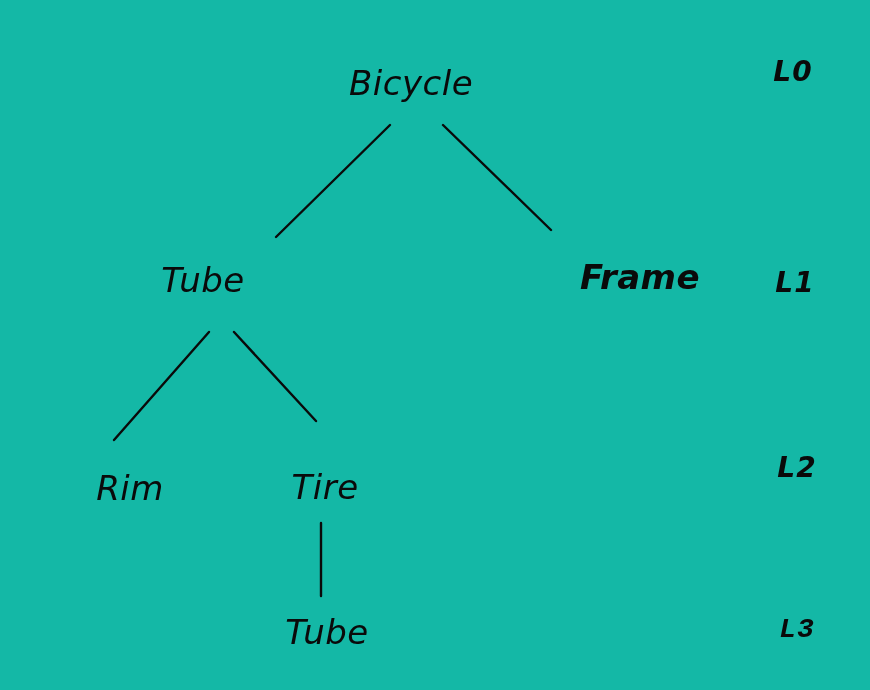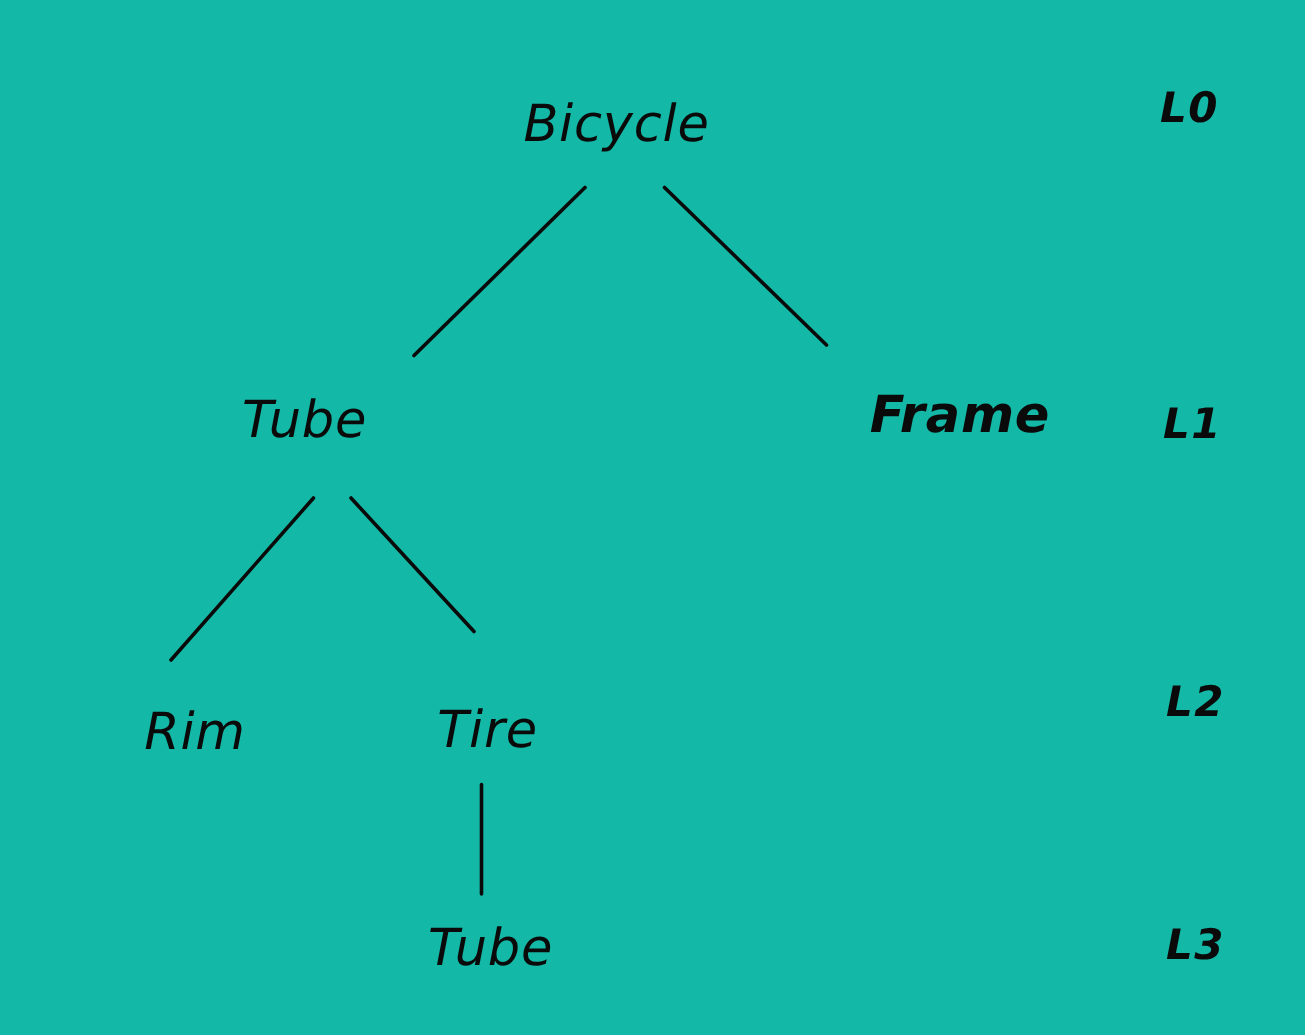--- a/index.html
+++ b/index.html
@@ -69,16 +69,16 @@
       <div class="node-label" style="left: 640px; top: 277px; color: rgb(10, 10, 10); font-weight: bold;">Frame</div>
       <div class="node-label" style="left: 130px; top: 488px; color: rgb(10, 10, 10);">Rim</div>
       <div class="node-label" style="left: 325px; top: 487px; color: rgb(10, 10, 10); font-style: italic;">Tire</div>
       <div class="node-label" style="left: 327px; top: 632px; color: rgb(10, 10, 10);">Tube</div>
     </div>
 
   <div id="level-layer">
       <div class="level-label" style="left: 793px; top: 72px; color: rgb(10, 10, 10);">L0</div>
       <div class="level-label" style="left: 795px; top: 283px; color: rgb(10, 10, 10);">L1</div>
       <div class="level-label" style="left: 797px; top: 468px; color: rgb(10, 10, 10);">L2</div>
-      <div class="level-label" style="left: 797px; top: 630px; color: rgb(10, 10, 10);">L3</div>
+      <div class="level-label" style="left: 797px; top: 630px; color: rgb(10, 10, 10); font-family: Liberation Mono, monospace;">L3</div>
     </div>
 
 </div>
 
 </body></html>

